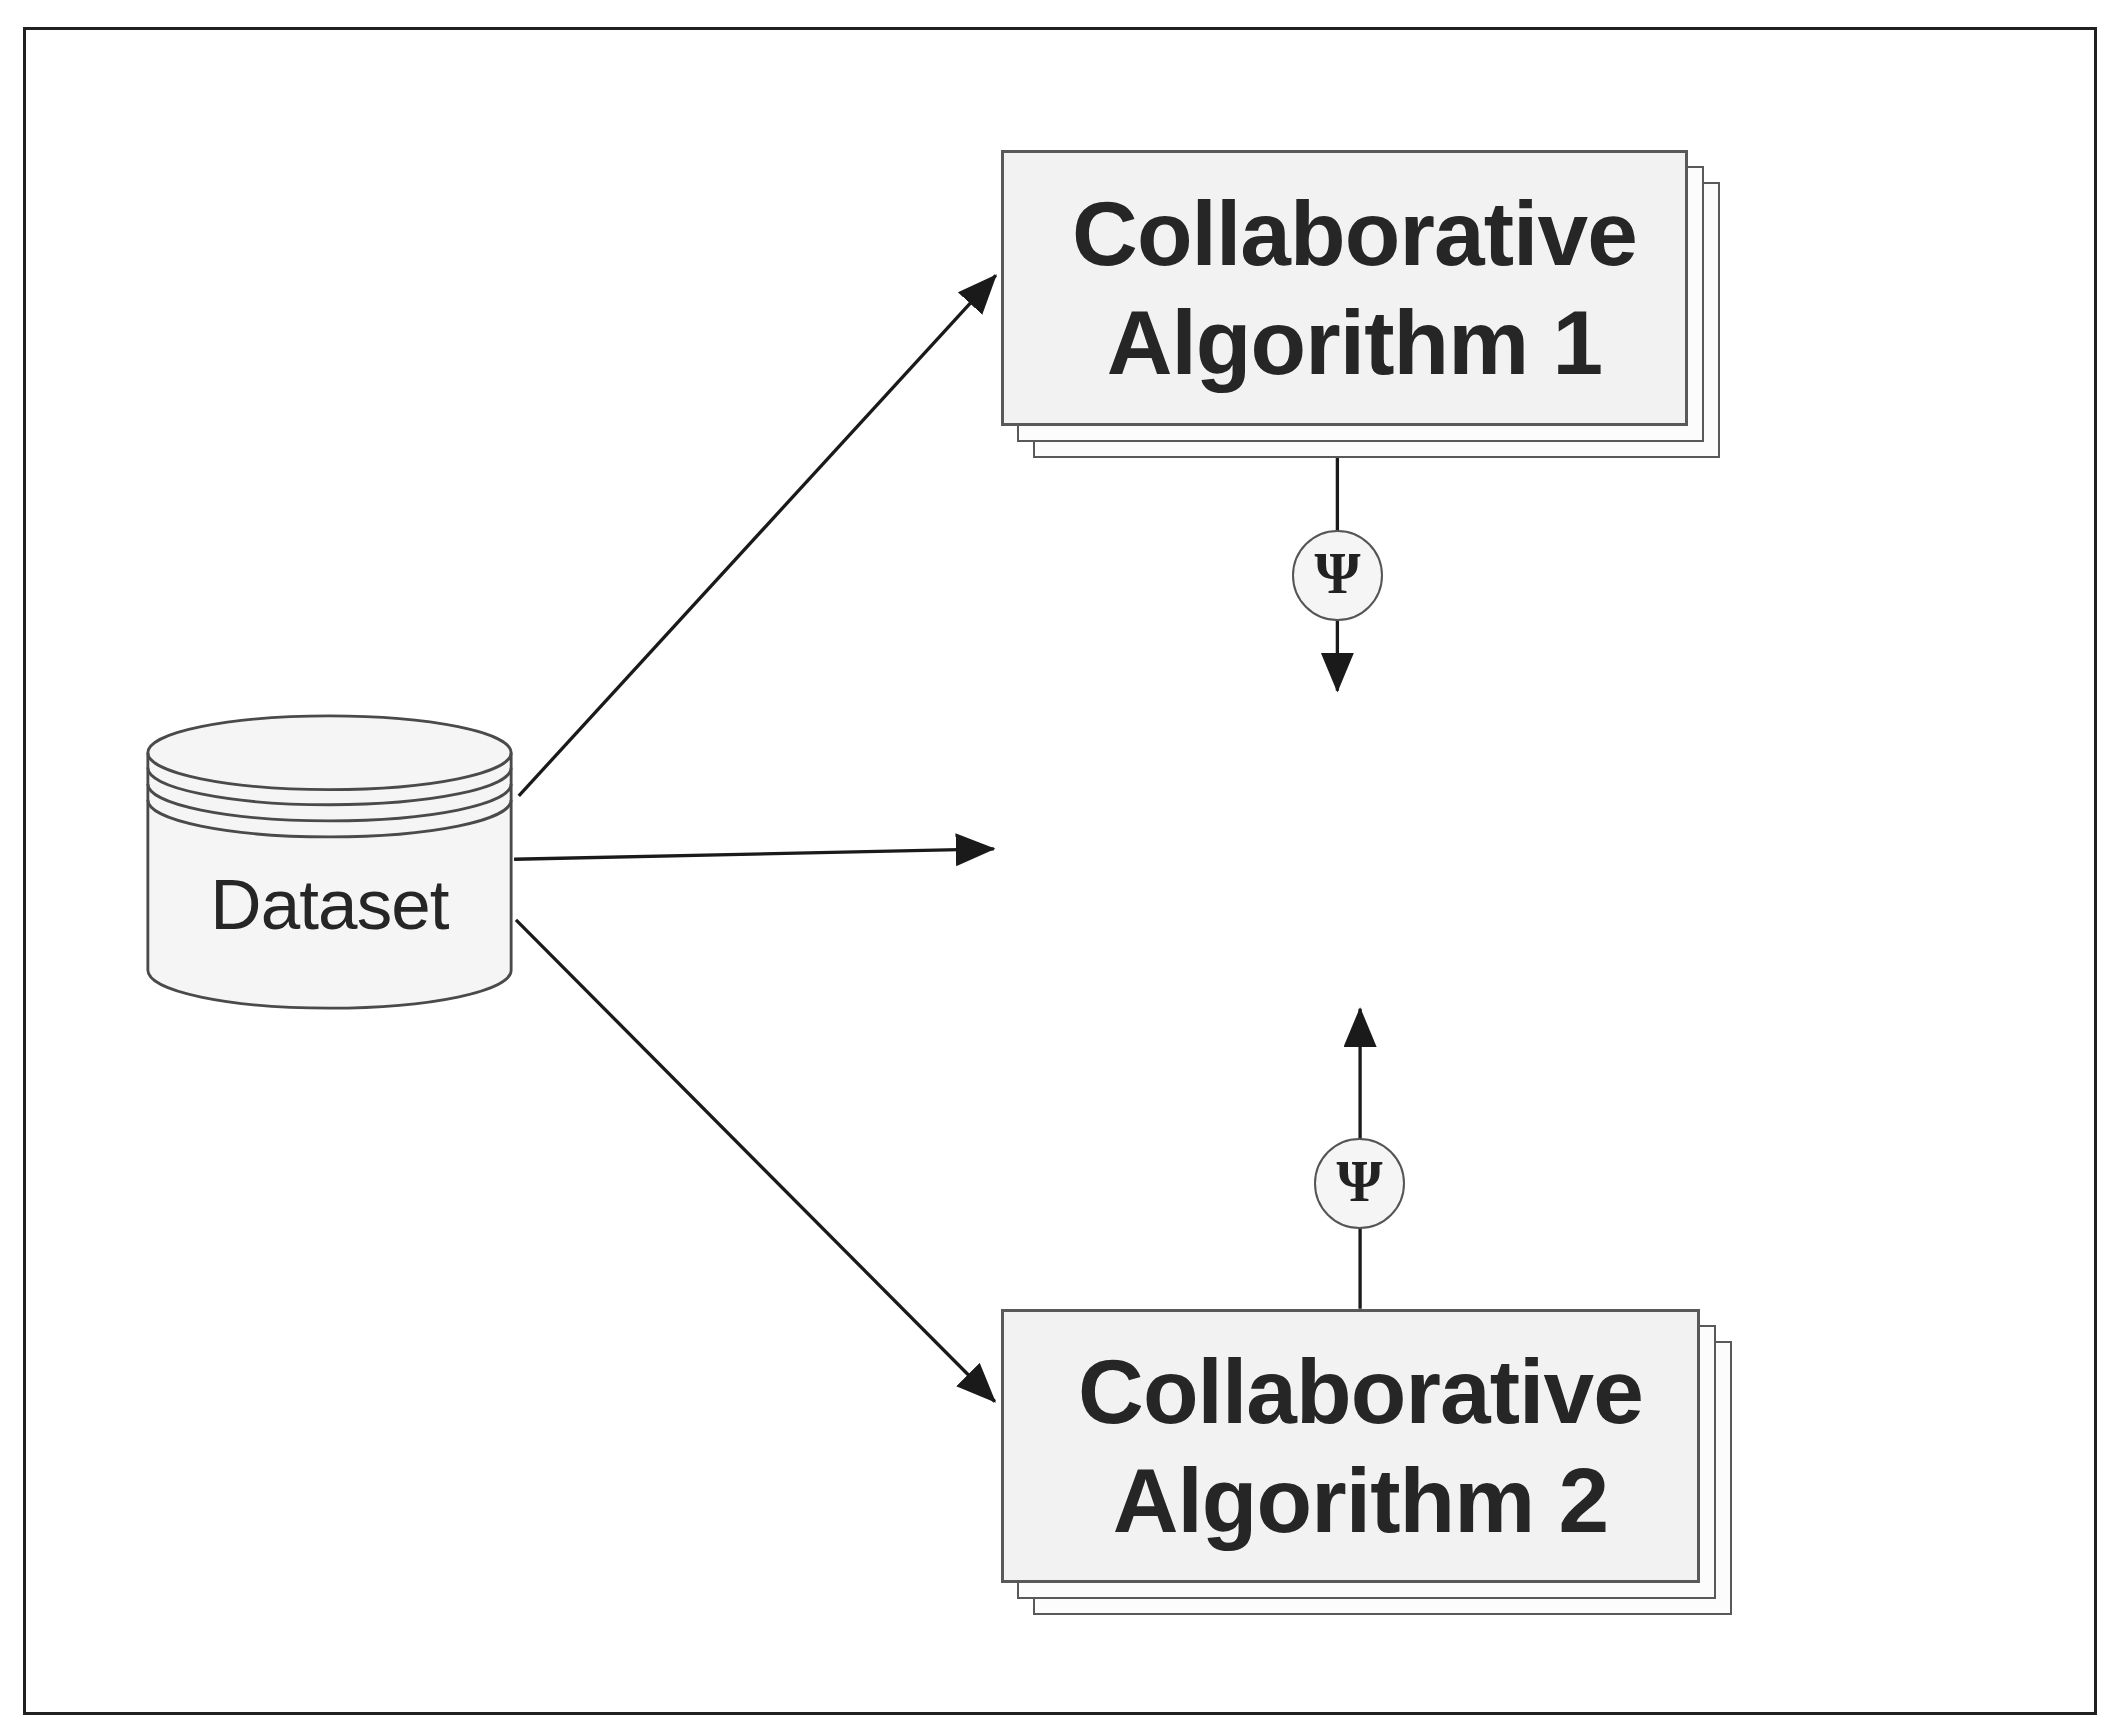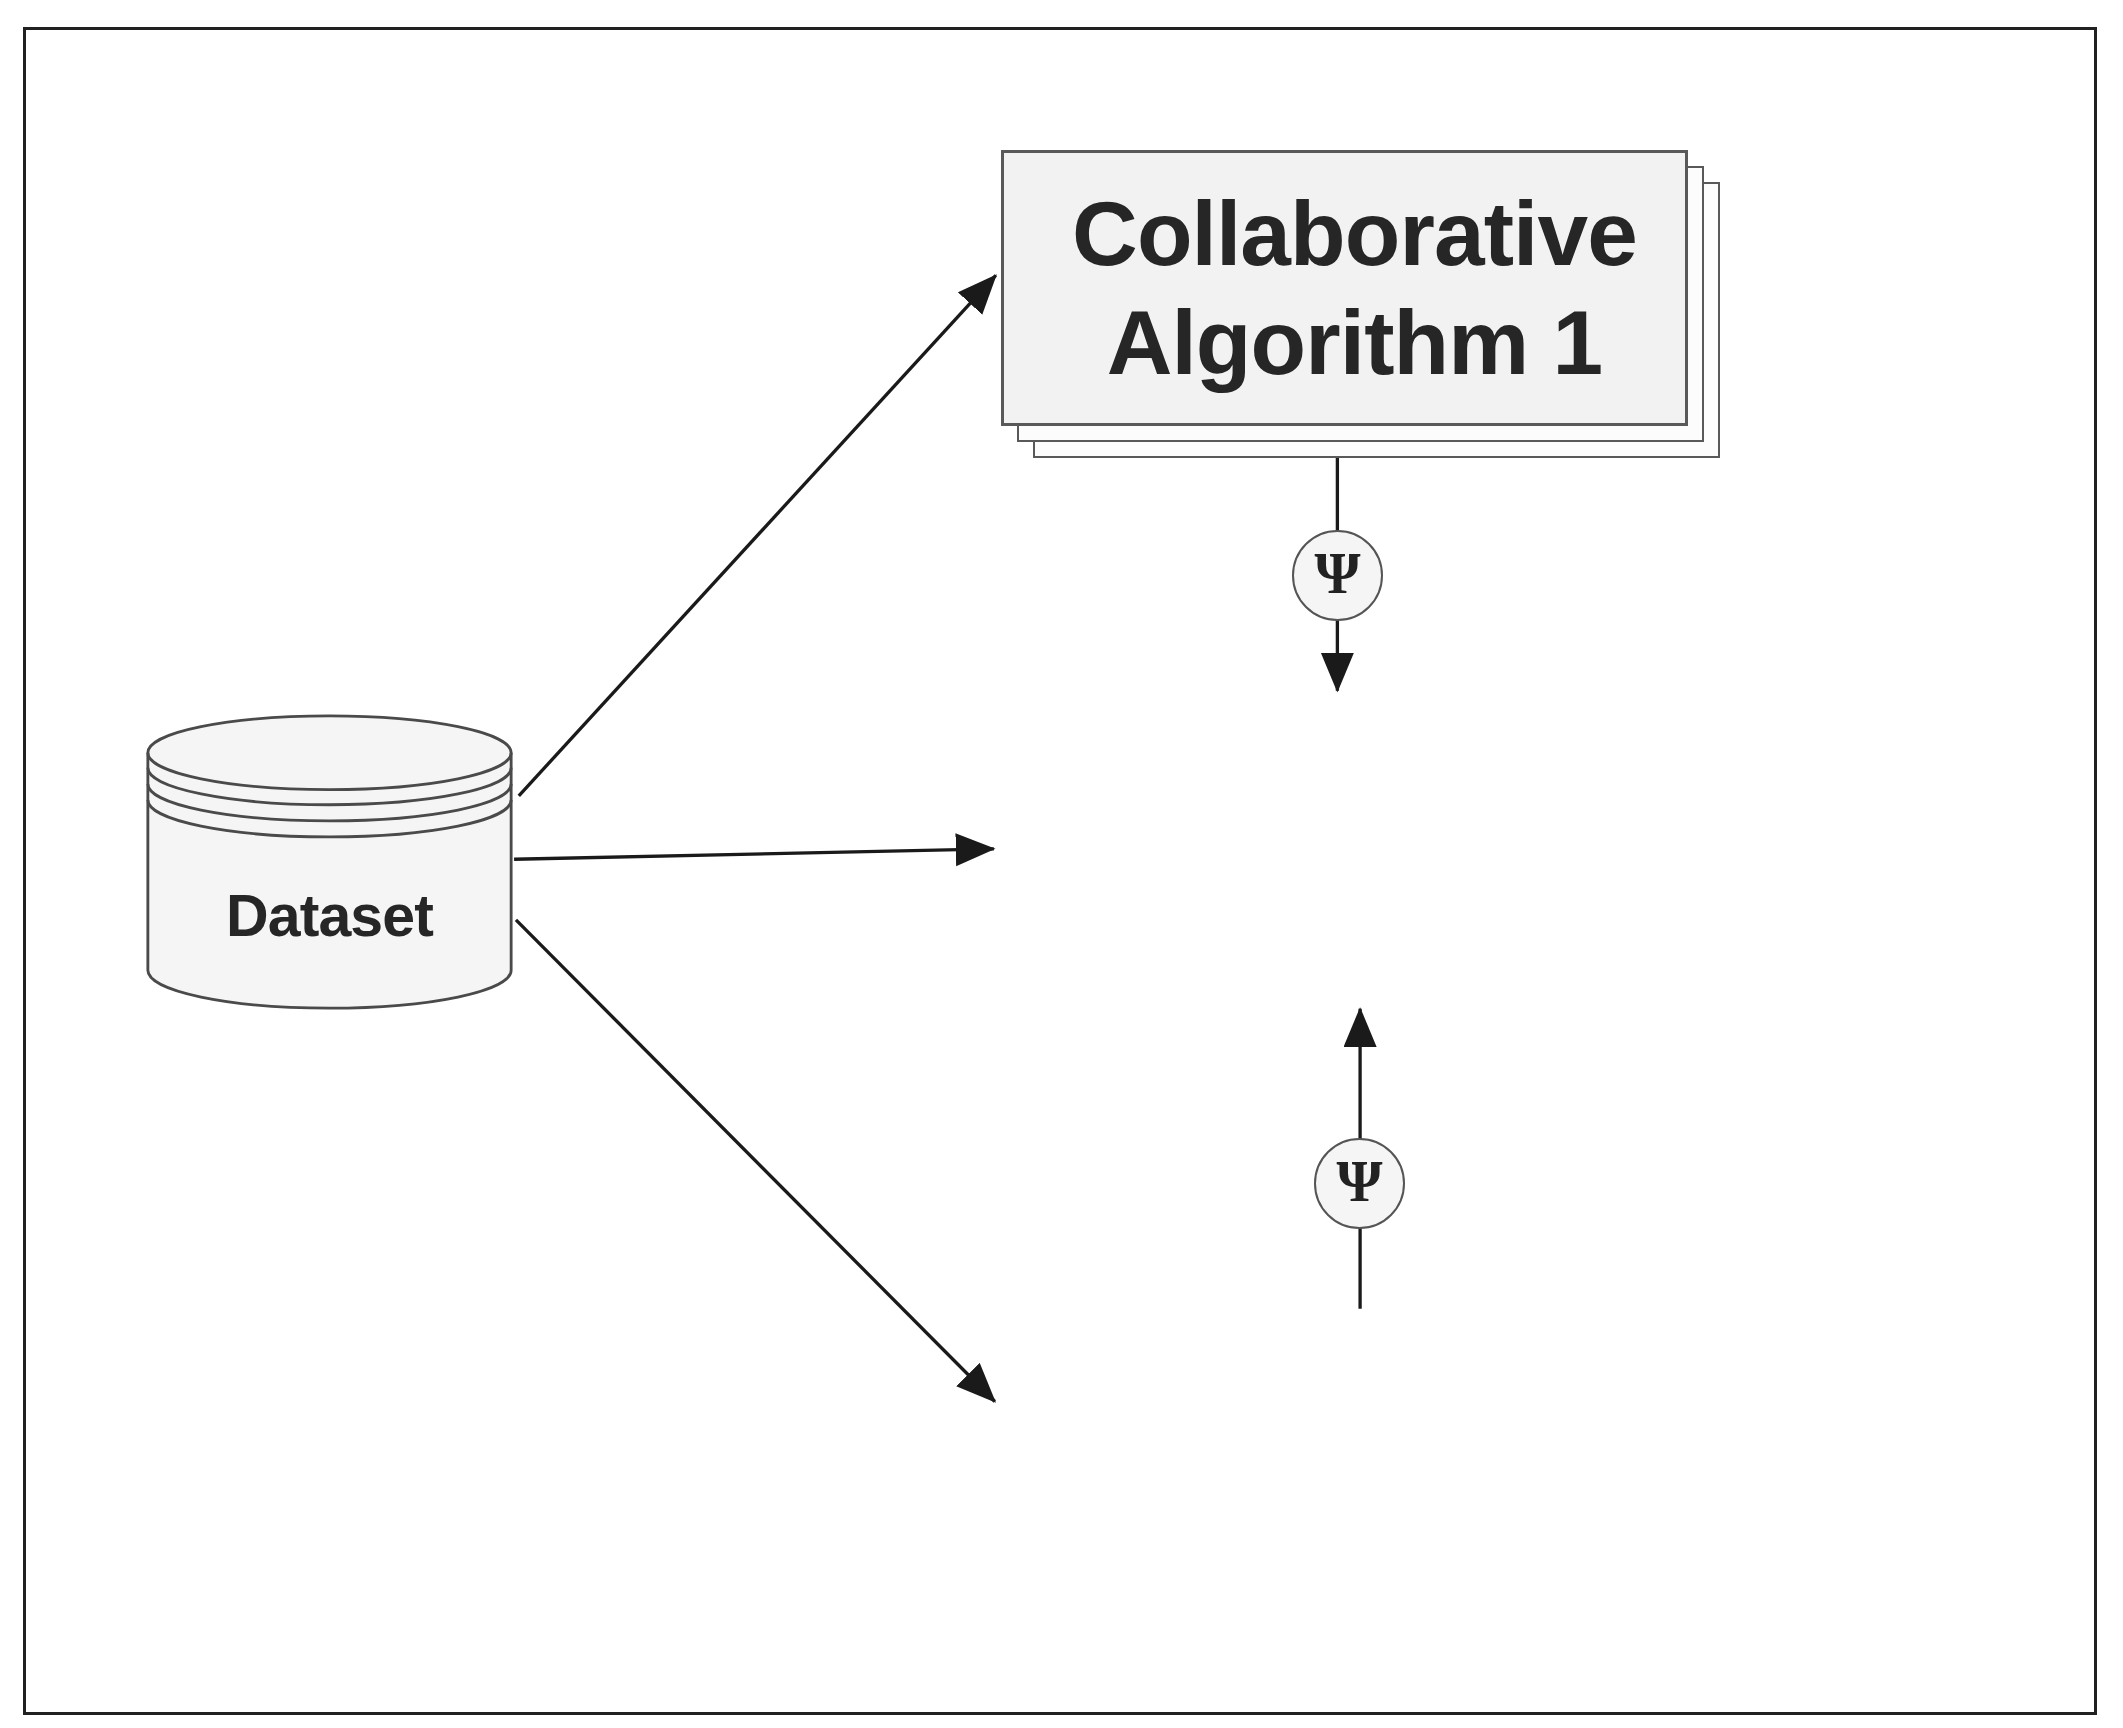--- a/index.html
+++ b/index.html
@@ -31,23 +31,23 @@
   }
   .node-label{
     font-size:91px; font-weight:bold; color:var(--text); line-height:1.2;
     letter-spacing:-0.9px; padding:0 28px;margin-left:20px;
   }
   #node-collab1{left:1001px; top:150px; width:687px; height:276px;}
   #node-em{left:1001px; top:697px; width:685px; height:274px;}
   #node-collab2{left:1001px; top:1309px; width:699px; height:274px;}
   #node-dataset{left:145px; top:713px; width:369px; height:298px; z-index:2; position:absolute;}
   #dataset-label{
-    position:absolute; left:0; top:146px; width:100%; height:114px;
+    position:absolute; left:0; top:134px; width:100%; height:114px;
     display:flex; align-items:center; justify-content:center;
-    font-size:59px; font-weight:bold; color:var(--text); letter-spacing:-0.9px; z-index:3;
+    font-size:71px; font-weight:normal; color:var(--text); letter-spacing:-0.9px; z-index:3;
   }
   .psi-badge{
     position:absolute; width:91px; height:91px; border-radius:50%;
     background:var(--badge-fill); border:2.8px solid var(--badge-border);
     box-sizing:border-box; display:flex; align-items:center; justify-content:center;
     z-index:3;
   }
   .psi-badge span{
     font-family:"Liberation Serif","DejaVu Serif",serif;
     font-weight:bold; font-size:59px; color:#222; transform:translateY(-1.9px);
@@ -92,20 +92,27 @@
 
   <div class="node" id="node-collab1">
     <div class="layer l2"></div>
     <div class="layer l1"></div>
     <div class="face">
       <div class="node-label">Collaborative Algorithm 1</div>
     </div>
   </div>
 
 
+  <div class="node" id="node-collab2">
+    <div class="layer l2"></div>
+    <div class="layer l1"></div>
+    <div class="face">
+      <div class="node-label">Collaborative Algorithm 2</div>
+    </div>
+  </div>
 
   <div class="psi-badge" id="psi-badge-1">
     <span>Ψ</span>
   </div>
   <div class="psi-badge" id="psi-badge-2">
     <span>Ψ</span>
   </div>
 </div>
 
 

